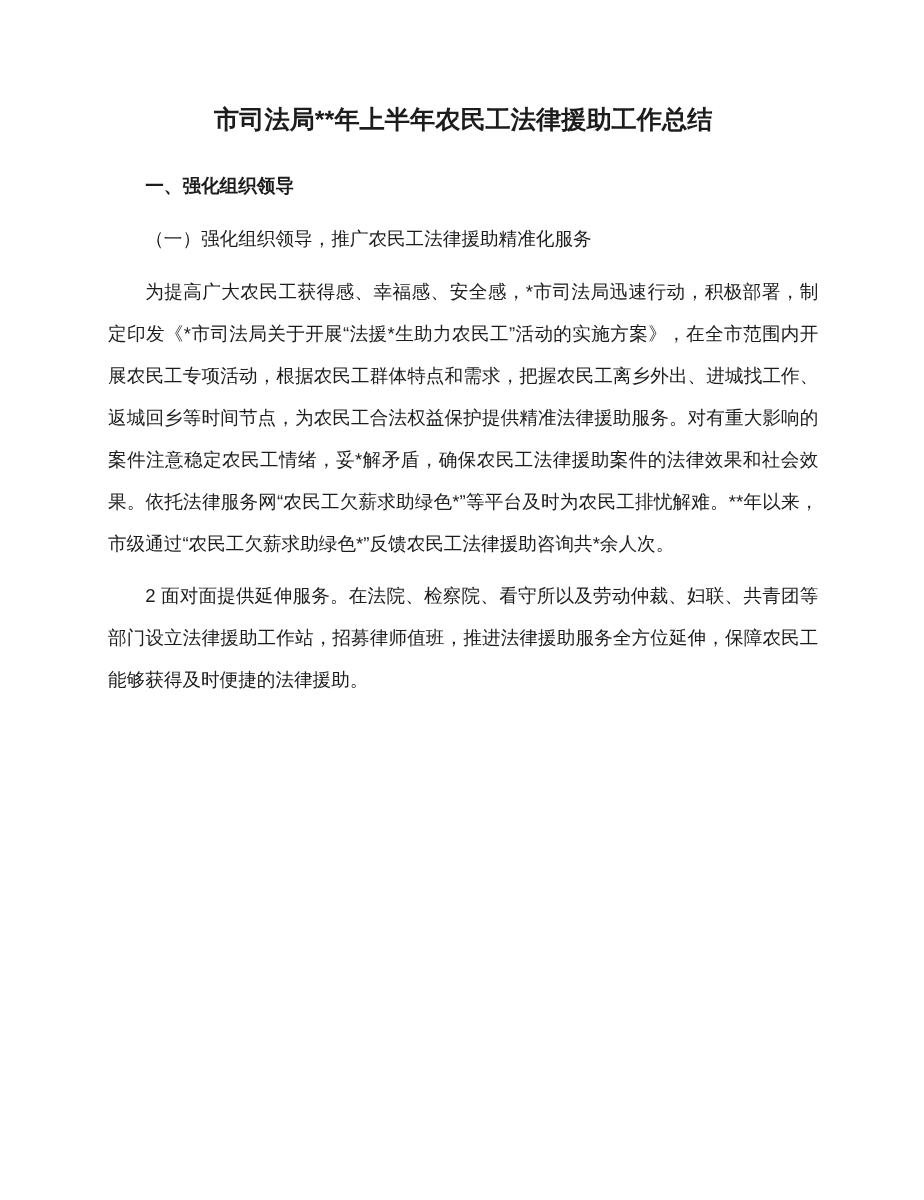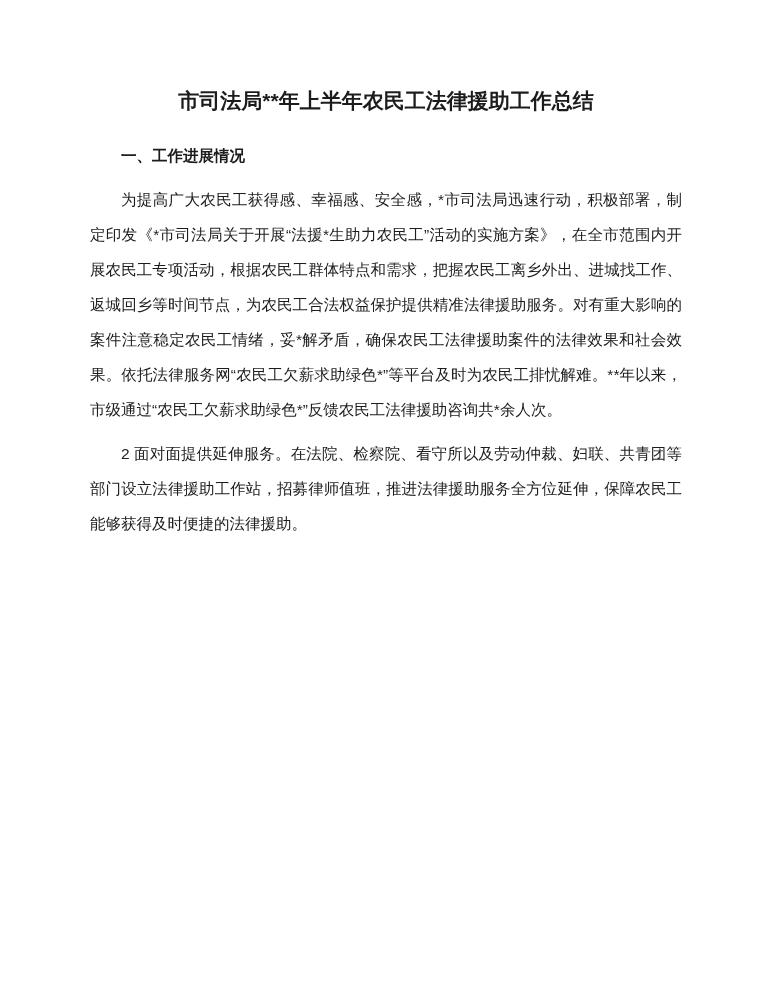--- a/index.html
+++ b/index.html
@@ -42,20 +42,21 @@
       font-weight: bold;
     }
   </style>
 </head>
 <body>
 
 <div class="page">
   <h1 class="doc-title">市司法局**年上半年农民工法律援助工作总结</h1>
 
 
-  <p class="doc-para heading-bold">一、工作进展情况</p>
+  <p class="doc-para heading-bold">一、强化组织领导</p>
 
+  <p class="doc-para">（一）强化组织领导，推广农民工法律援助精准化服务</p>
 
   <p class="doc-para">为提高广大农民工获得感、幸福感、安全感，*市司法局迅速行动，积极部署，制定印发《*市司法局关于开展“法援*生助力农民工”活动的实施方案》，在全市范围内开展农民工专项活动，根据农民工群体特点和需求，把握农民工离乡外出、进城找工作、返城回乡等时间节点，为农民工合法权益保护提供精准法律援助服务。对有重大影响的案件注意稳定农民工情绪，妥*解矛盾，确保农民工法律援助案件的法律效果和社会效果。依托法律服务网“农民工欠薪求助绿色*”等平台及时为农民工排忧解难。**年以来，市级通过“农民工欠薪求助绿色*”反馈农民工法律援助咨询共*余人次。</p>
 
 
   <p class="doc-para">2 面对面提供延伸服务。在法院、检察院、看守所以及劳动仲裁、妇联、共青团等部门设立法律援助工作站，招募律师值班，推进法律援助服务全方位延伸，保障农民工能够获得及时便捷的法律援助。</p>
 </div>
 
 </body></html>

